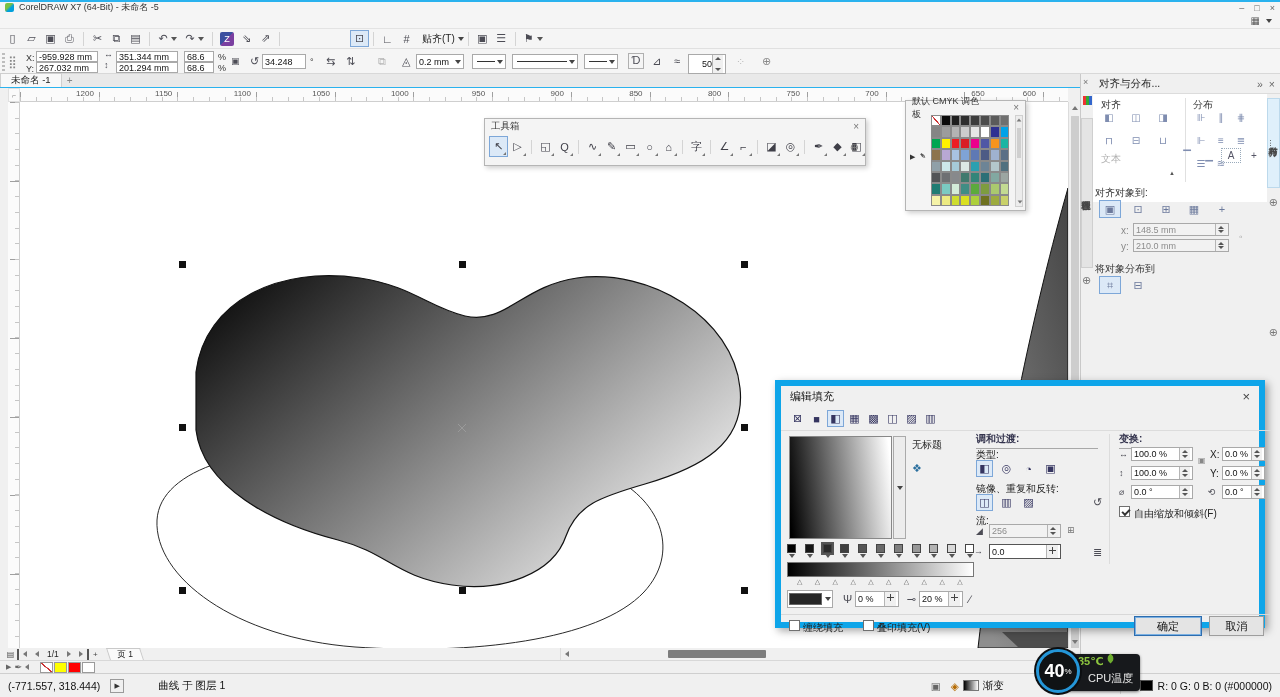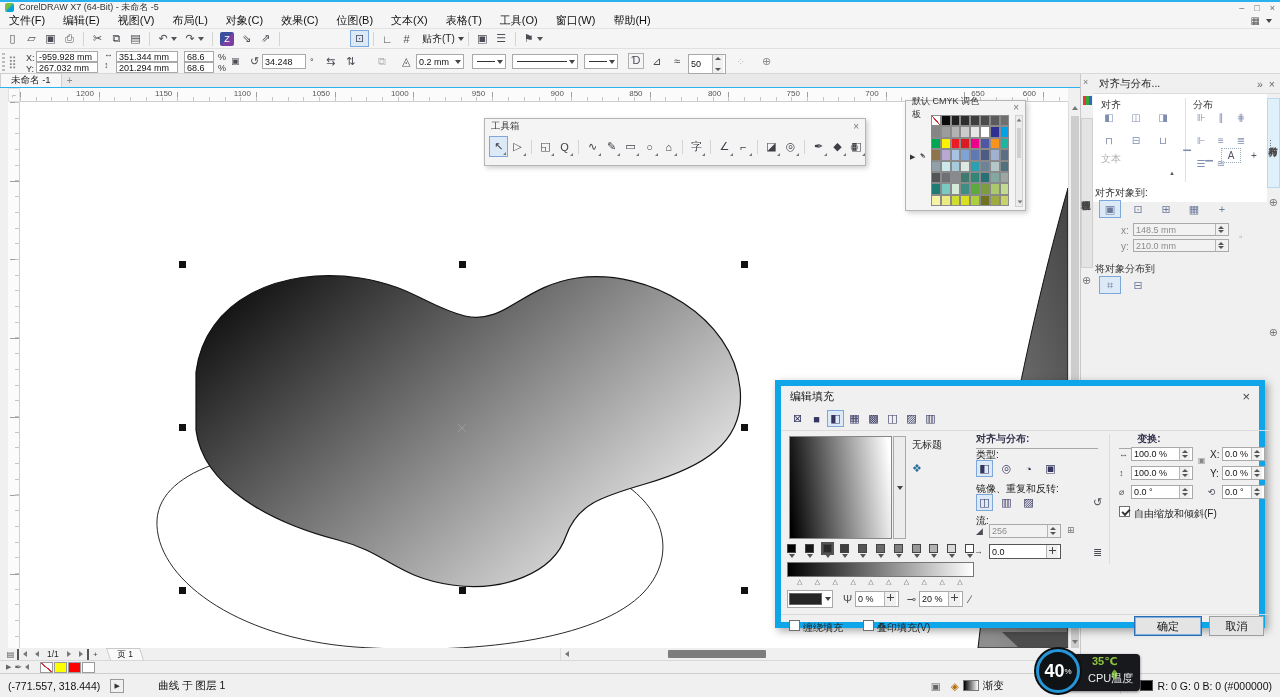--- a/index.html
+++ b/index.html
@@ -109,52 +109,38 @@
 .cb.checked::after{content:"";position:absolute;left:2px;top:2px;width:6px;height:3px;border-left:2px solid #333;border-bottom:2px solid #333;transform:rotate(-45deg);}
 .btn{position:absolute;height:20px;background:#e4e4e4;border:1px solid #9e9e9e;font-size:11px;display:flex;align-items:center;justify-content:center;color:#111;}
 .btn.default{border:1px solid #2d6daf;box-shadow:inset 0 0 0 1px #7ab0e2;}
 .plusbtn{position:relative;width:12px;align-self:stretch;border-left:1px solid #b5b5b5;background:#f0f0f0;flex:none;}
 .plusbtn::before{content:"";position:absolute;left:2px;top:5px;width:7px;height:1px;background:#444;}
 .plusbtn::after{content:"";position:absolute;left:5px;top:2px;width:1px;height:7px;background:#444;}
 
 #cpuwidget{position:absolute;left:1036px;top:649px;width:104px;height:47px;z-index:60;}
 #cpupill{position:absolute;left:24px;top:5px;width:80px;height:37px;background:#17191c;border-radius:4px;box-shadow:0 1px 3px rgba(0,0,0,.5);}
 #cpucircle{position:absolute;left:0;top:0;width:44px;height:44px;border-radius:50%;background:#101315;border:3px solid #2496d8;box-shadow:0 0 0 2px #0c0e10;display:flex;align-items:center;justify-content:center;color:#fff;}
-#cputemp{position:absolute;left:56px;top:6px;color:#8dc63f;font-weight:bold;font-size:11px;display:flex;align-items:flex-end;gap:3px;flex-direction:column;}
+#cputemp{position:absolute;left:42px;top:6px;color:#8dc63f;font-weight:bold;font-size:11px;display:flex;align-items:flex-start;gap:3px;}
 .leaf{width:7px;height:7px;background:#6fae2f;border-radius:0 70% 0 70%;transform:rotate(45deg);}
 #cpulabel{position:absolute;left:52px;top:22px;color:#e8e8e8;font-size:11px;}
 </style>
 </head>
 <body>
 
 <div id="titlebar">
   <div id="corellogo"></div>
   <span>CorelDRAW X7 (64-Bit) - 未命名 -5</span>
   <div id="wincontrols">
     <span>–</span>
     <span>□</span>
     <span>×</span>
   </div>
 </div>
 
 <div id="menubar">
-  <div id="menuitems" class="row">
-      <div class="menuitem">文件(F)</div>
-      <div class="menuitem">编辑(E)</div>
-      <div class="menuitem">视图(V)</div>
-      <div class="menuitem">布局(L)</div>
-      <div class="menuitem">对象(C)</div>
-      <div class="menuitem">效果(C)</div>
-      <div class="menuitem">位图(B)</div>
-      <div class="menuitem">文本(X)</div>
-      <div class="menuitem">表格(T)</div>
-      <div class="menuitem">工具(O)</div>
-      <div class="menuitem">窗口(W)</div>
-      <div class="menuitem">帮助(H)</div>
-    </div>
   <div id="menuright">
     <span style="font-size:10px;">▦</span>
     <i class="car"></i>
   </div>
 </div>
 
 <div id="stdbar">
   <span id="sb-a" class="row">
       <div class="tbico">▯</div>
       <div class="tbico">▱</div>
@@ -245,21 +231,21 @@
       <span style="flex:1;border-top:1px solid #333;margin:0 2px;"></span>
       <i class="car"></i>
     </div>
   <div class="fld" style="left:584px;top:5px;width:34px;height:15px;">
       <span style="flex:1;border-top:1px solid #333;margin:0 2px;"></span>
       <i class="car"></i>
     </div>
   <div class="pico" style="left:628px;top:4px;width:16px;height:16px;border:1px solid #b0b0b0;text-align:center;">Ɗ</div>
   <div class="pico" style="left:652px;top:6px;">⊿</div>
   <div class="pico" style="left:674px;top:6px;">≈</div>
-  <div class="fld" style="left:688px;top:5px;width:38px;height:20px;">
+  <div class="fld" style="left:688px;top:5px;width:38px;height:20px;text-align:right;">
       <span class="v">50</span>
       <span class="spin"></span>
     </div>
   <div class="pico" style="left:736px;top:6px;color:#c0c0c0;">⁘</div>
   <div class="pico" style="left:762px;top:6px;color:#8a8a8a;">⊕</div>
 </div>
 
 <div id="tabrow">
   <div id="doctab">
       <span>未命名 -1</span>
@@ -599,21 +585,21 @@
       <div class="ftico">▨</div>
       <div class="ftico">▥</div>
     </div>
   <div style="position:absolute;left:0;top:44px;width:490px;height:1px;background:#dcdcdc;"></div>
   <div id="fpreview"></div>
   <div id="fpreviewdrop">
       <i class="car"></i>
     </div>
   <div class="dlbl" style="left:131px;top:52px;">无标题</div>
   <div class="dico" style="left:131px;top:76px;color:#2a6f9e;">❖</div>
-  <div class="grouplbl" style="left:195px;top:46px;width:122px;">对齐与分布:</div>
+  <div class="grouplbl" style="left:195px;top:46px;width:122px;">调和过渡:</div>
   <div class="dlbl" style="left:195px;top:62px;">类型:</div>
   <div id="blendtypes" class="row" style="position:absolute;left:195px;top:74px;gap:3px;">
       <div class="ftico selbox">◧</div>
       <div class="ftico">◎</div>
       <div class="ftico">◔</div>
       <div class="ftico">▣</div>
     </div>
   <div class="dlbl" style="left:195px;top:96px;">镜像、重复和反转:</div>
   <div id="mirrors" class="row" style="position:absolute;left:195px;top:108px;gap:3px;">
       <div class="ftico selbox">◫</div>
@@ -628,21 +614,21 @@
       <span class="spin"></span>
     </div>
   <div class="dico" style="left:286px;top:139px;font-size:9px;color:#777;">⊞</div>
   <div class="dico" style="left:193px;top:160px;font-size:9px;">→</div>
   <div class="fld" style="left:208px;top:158px;width:72px;height:15px;border-color:#555;">
       <span class="v">0.0</span>
       <span class="plusbtn"></span>
     </div>
   <div class="dico" style="left:312px;top:160px;">≣</div>
   <div style="position:absolute;left:328px;top:48px;width:1px;height:130px;background:#dcdcdc;"></div>
-  <div class="grouplbl" style="left:338px;top:46px;width:60px;text-align:center;">变换:</div>
+  <div class="grouplbl" style="left:338px;top:46px;width:60px;">变换:</div>
   <div class="dico" style="left:338px;top:63px;font-size:9px;">↔</div>
   <div class="fld" style="left:350px;top:61px;width:62px;height:14px;">
       <span class="v">100.0 %</span>
       <span class="spin"></span>
     </div>
   <div class="dico" style="left:417px;top:70px;font-size:8px;color:#888;">▣</div>
   <div class="dlbl" style="left:429px;top:63px;">X:</div>
   <div class="fld" style="left:441px;top:61px;width:43px;height:14px;">
       <span class="v">0.0 %</span>
       <span class="spin"></span>

